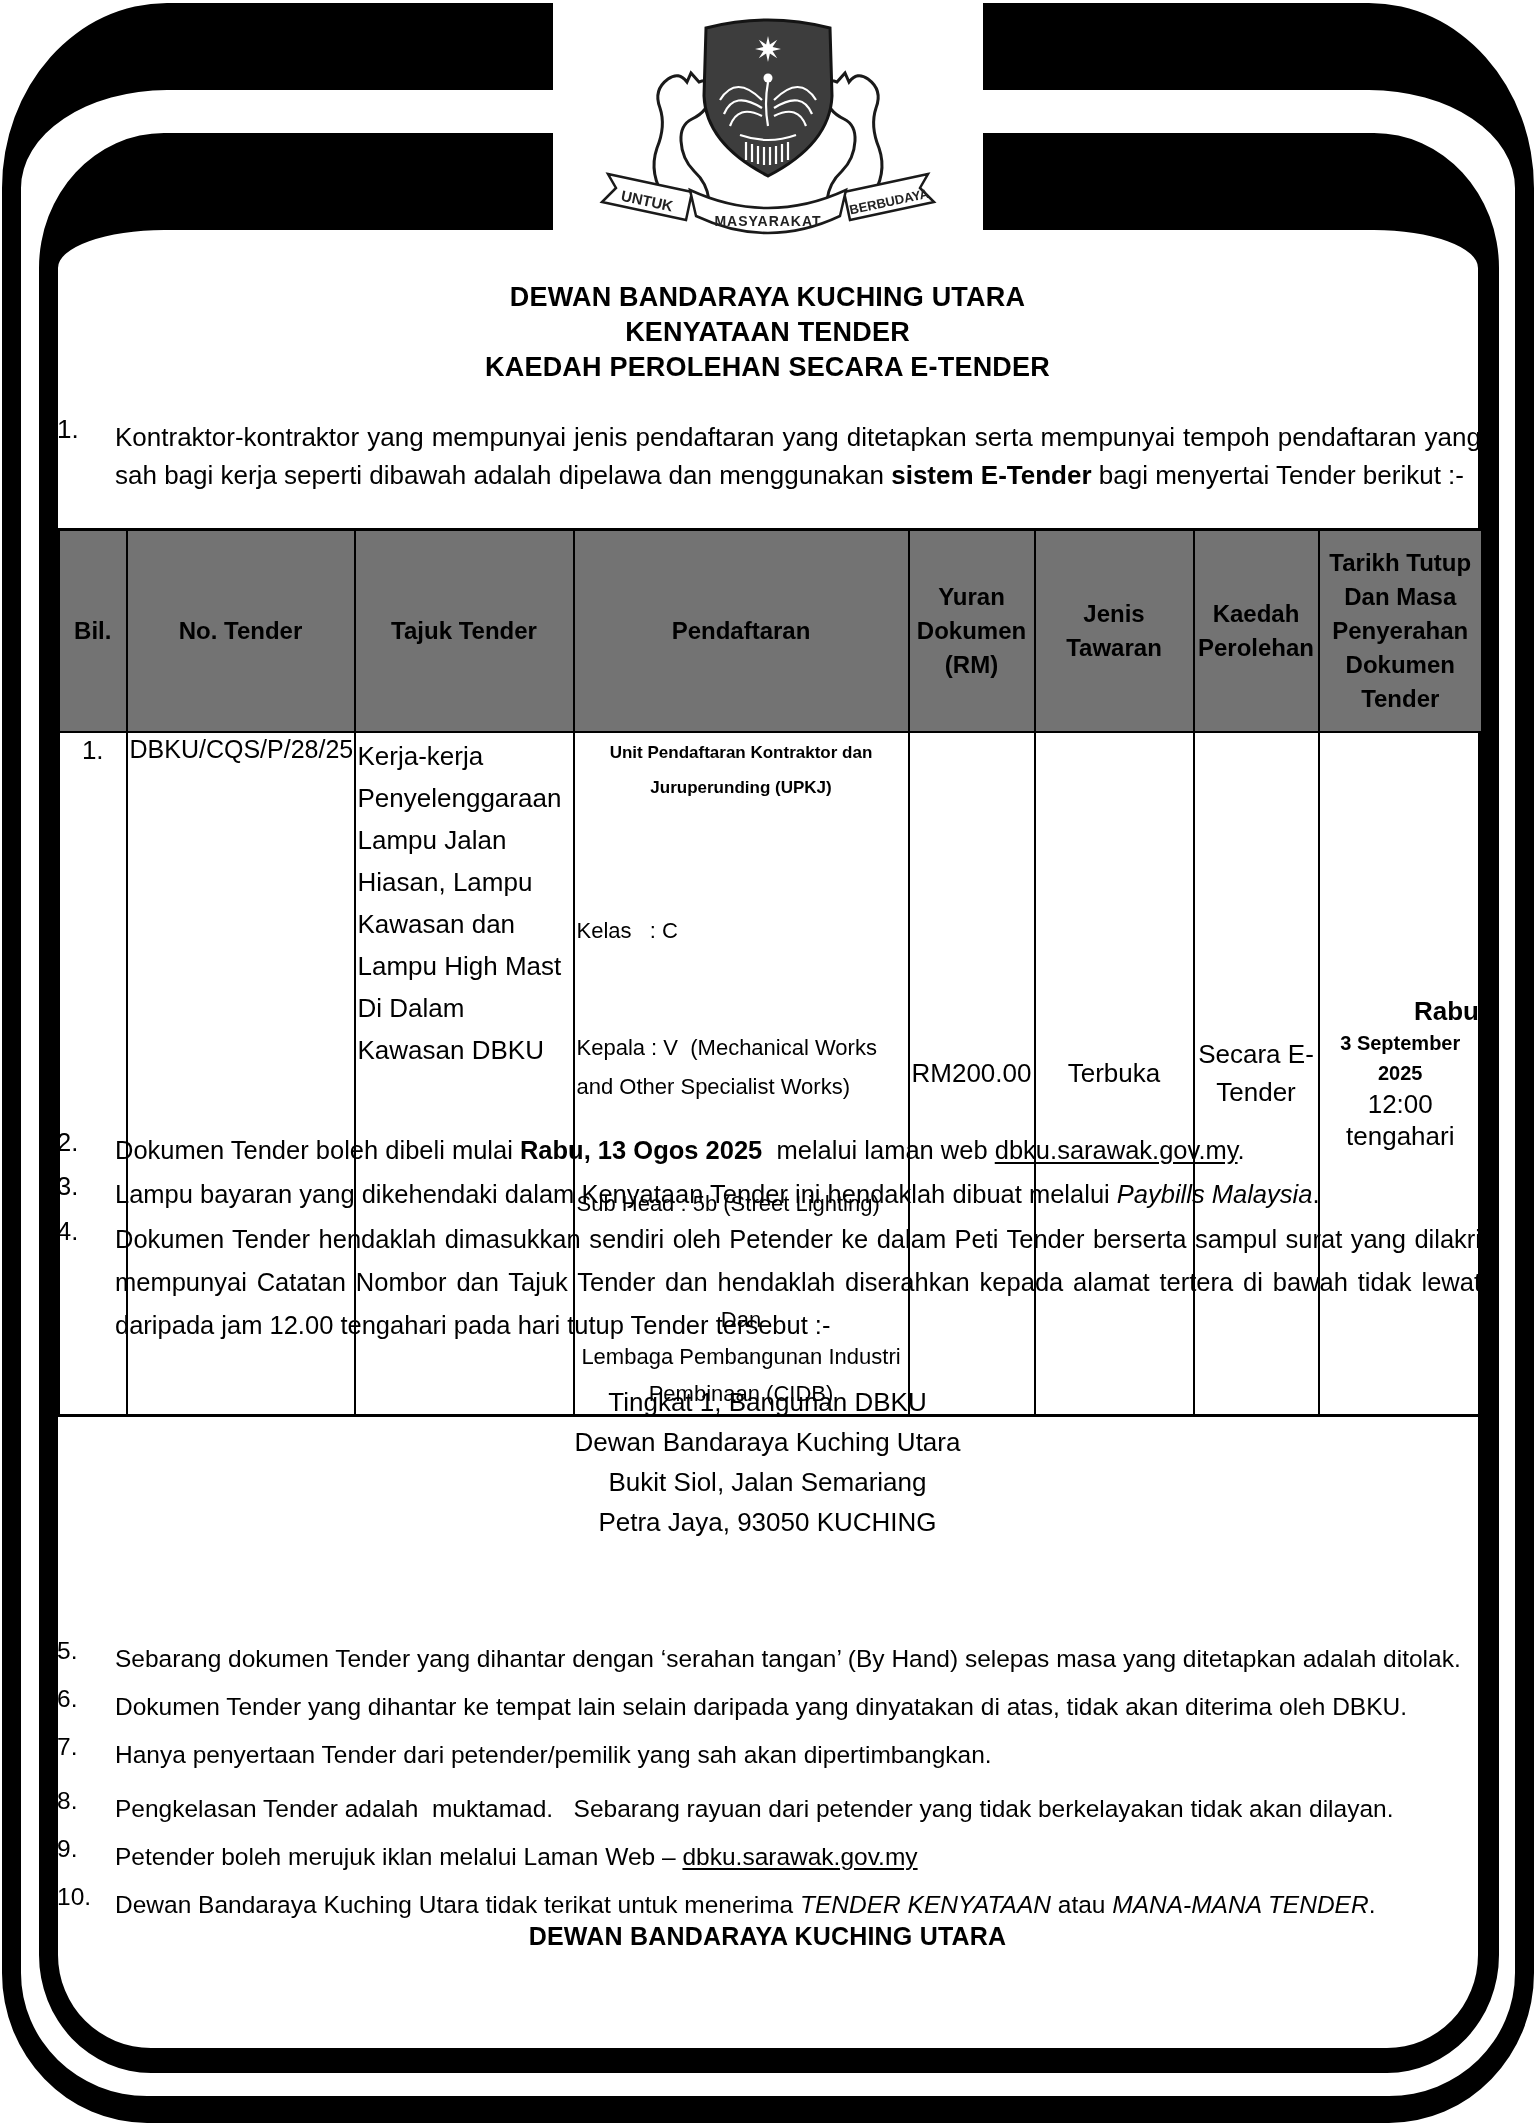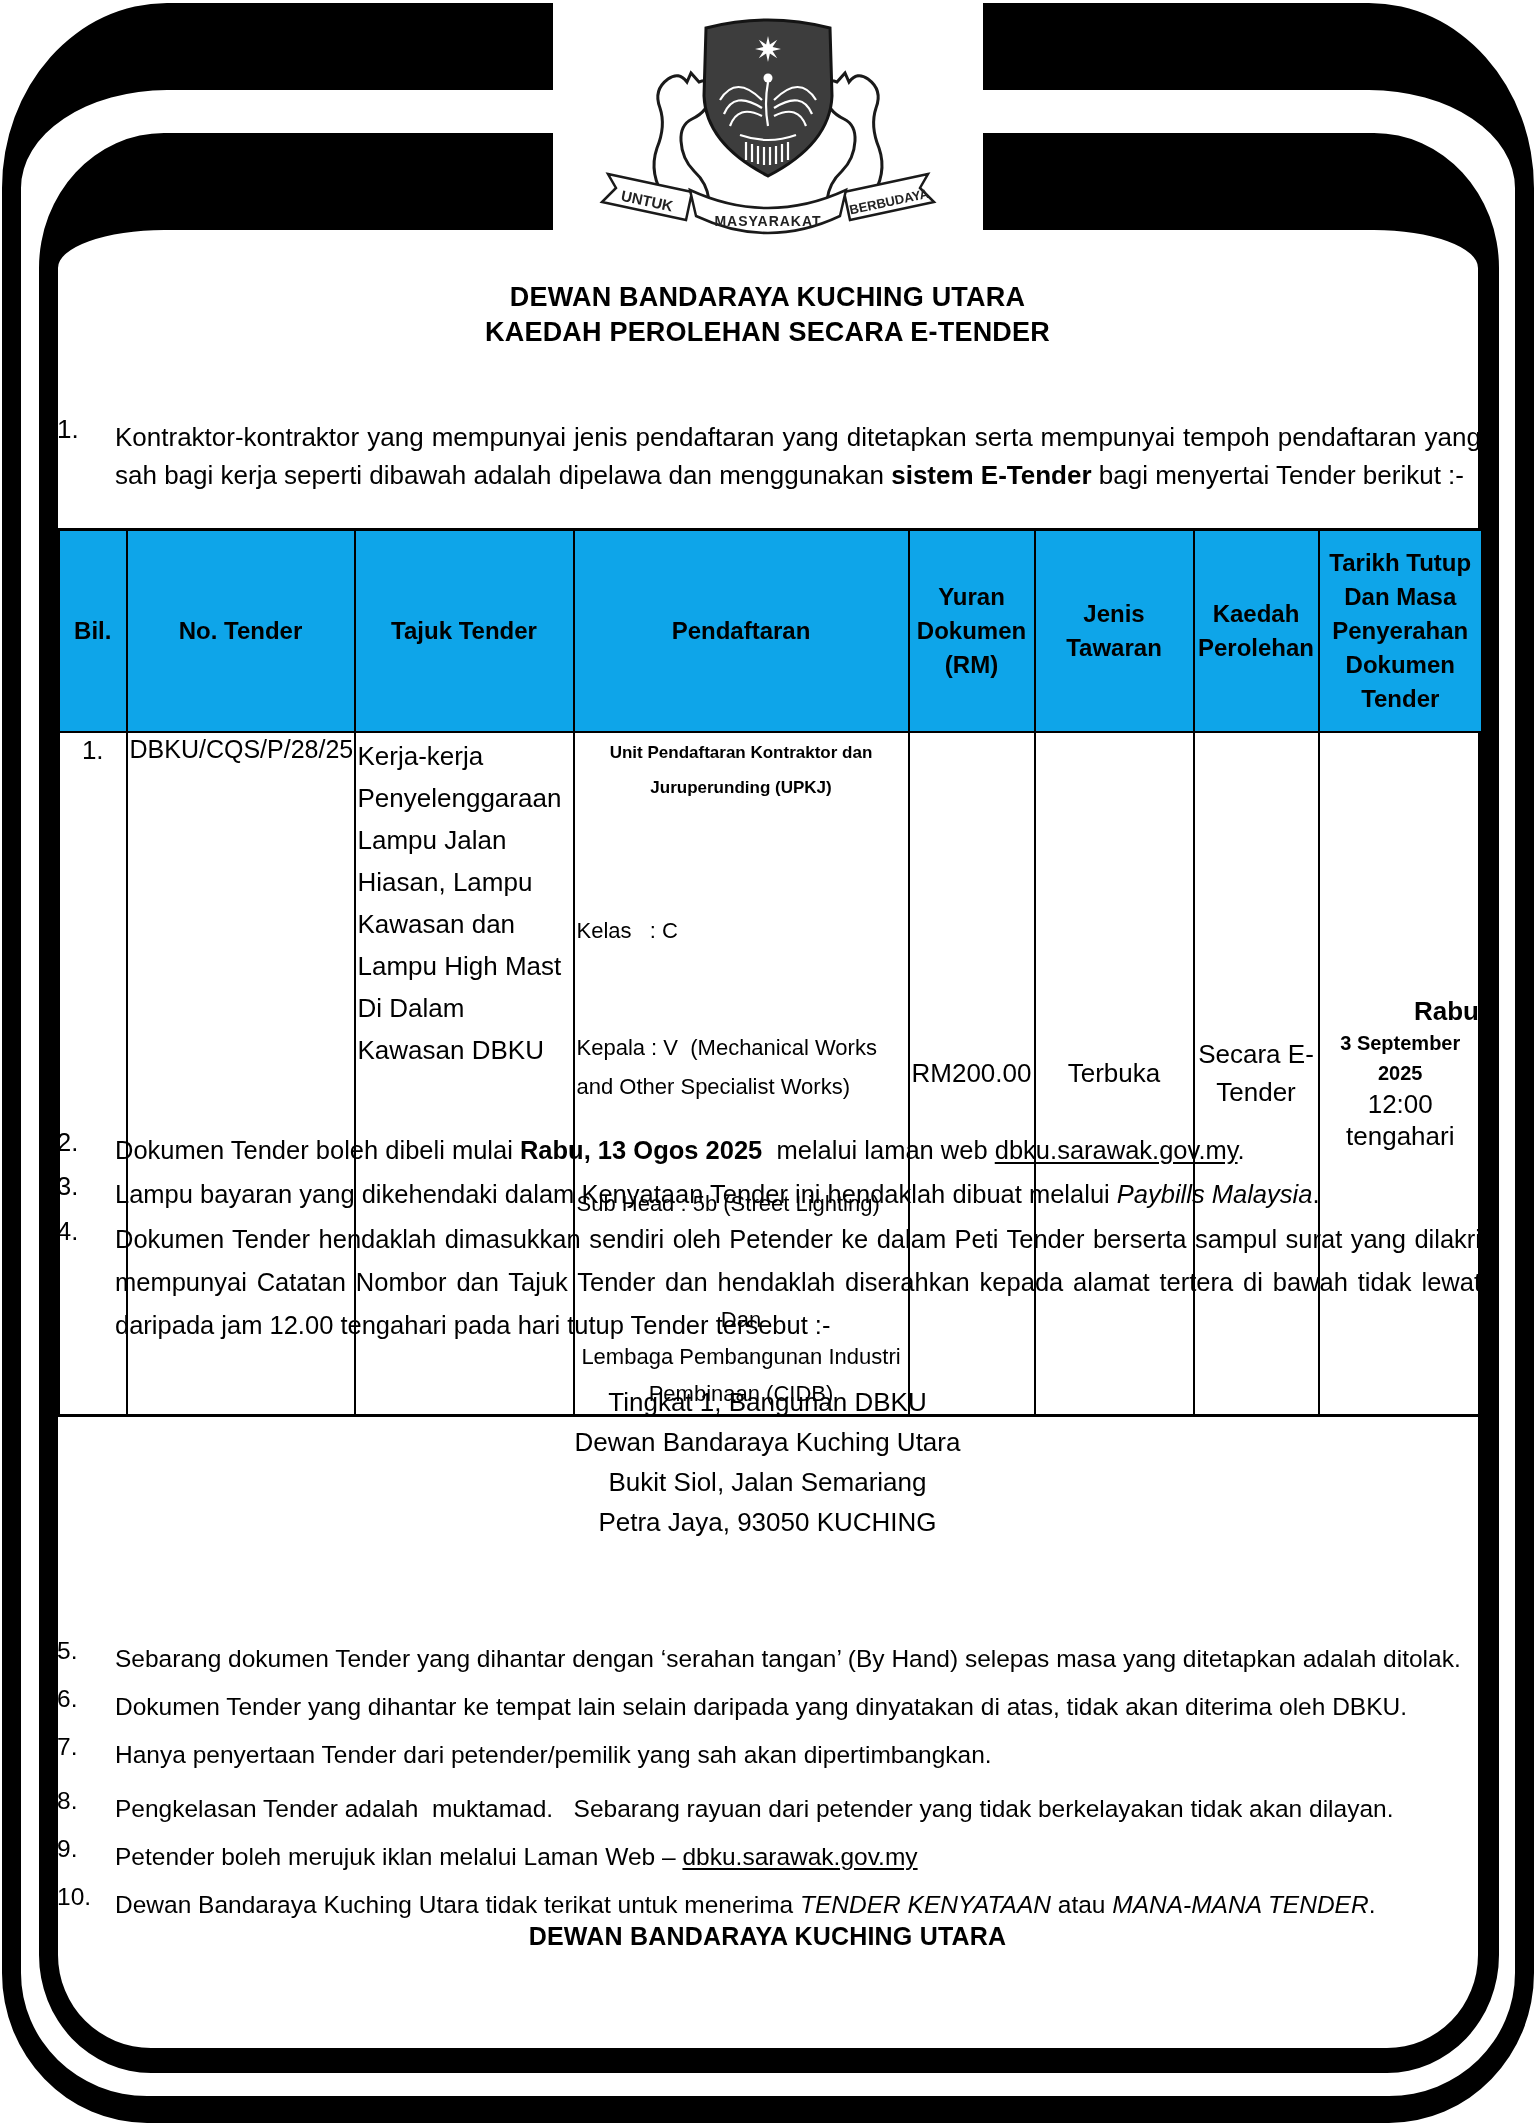--- a/index.html
+++ b/index.html
@@ -38,21 +38,21 @@
   .doc-link{color:#000;text-decoration:underline;text-underline-offset:3px;cursor:pointer;}
 
   .address{top:1382px;left:0;width:100%;text-align:center;font-size:26px;line-height:40px;}
   .footer-line{top:1922px;left:0;width:100%;text-align:center;font-weight:bold;font-size:25px;letter-spacing:.2px;}
 
   
   table.tender{position:absolute;top:528px;left:57px;width:1424px;border-collapse:collapse;
     table-layout:fixed;}
   table.tender th,table.tender td{border:2px solid #000;padding:2px;}
   table.tender{border:3px solid #000;}
-  th{background:#0ea5e9;font-weight:bold;font-size:24px;line-height:34px;vertical-align:middle;}
+  th{background:#737373;font-weight:bold;font-size:24px;line-height:34px;vertical-align:middle;}
   tr.hdr{height:202px;}
   tr.body-row{height:375px;}
   td{font-size:26px;vertical-align:middle;text-align:center;}
   td.v-top{vertical-align:top;padding-top:14px;}
   td.cell-tajuk{text-align:left;padding-left:10px;padding-right:4px;line-height:42px;}
   td.cell-no{font-size:25px;padding-left:1px;padding-right:1px;}
   td.cell-pend{padding:14px 6px 4px 6px;}
   .pend-head{font-weight:bold;text-align:center;font-size:17px;line-height:35px;}
   .pend-lines{text-align:left;font-size:22px;line-height:39px;margin-top:28px;white-space:pre-wrap;}
   .pend-center{text-align:center;font-size:22px;line-height:37px;}
@@ -104,20 +104,21 @@
         <path d="M112 186 Q190 222 268 186 L262 212 Q190 246 118 212 Z" fill="#ffffff" stroke="#1a1a1a" stroke-width="2.5"></path>
         <text x="68" y="202" transform="rotate(12 68 202)" font-size="15" font-weight="bold" fill="#222" text-anchor="middle">UNTUK</text>
         <text x="190" y="222" font-size="14" font-weight="bold" fill="#222" letter-spacing="1" text-anchor="middle">MASYARAKAT</text>
         <text x="312" y="202" transform="rotate(-12 312 202)" font-size="13" font-weight="bold" fill="#222" text-anchor="middle">BERBUDAYA</text>
       </g>
     </svg>
   </div>
 
   <div class="abs title-block">
     <div>DEWAN BANDARAYA KUCHING UTARA</div>
+    <div>KENYATAAN TENDER</div>
     <div>KAEDAH PEROLEHAN SECARA E-TENDER</div>
   </div>
 
   <div class="abs content p-intro list-item">
     <span class="num">1.</span>
     <span class="txt justify"><span>Kontraktor-kontraktor yang mempunyai jenis pendaftaran yang ditetapkan serta mempunyai tempoh pendaftaran yang sah bagi kerja seperti dibawah adalah dipelawa dan menggunakan </span><b class="doc-b">sistem E-Tender</b><span> bagi menyertai Tender berikut :-</span></span>
   </div>
 
   <table class="tender">
     <colgroup>

